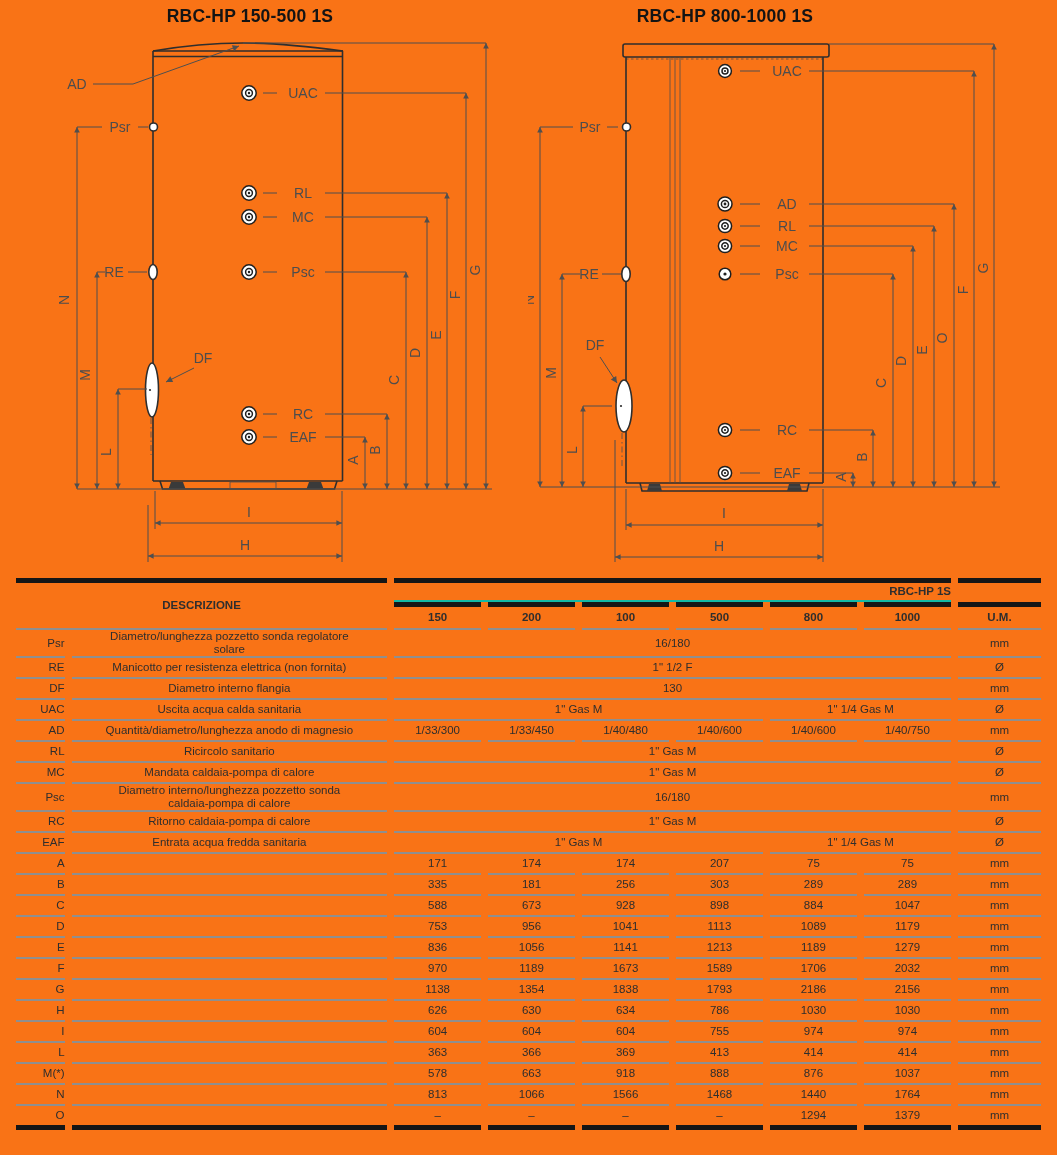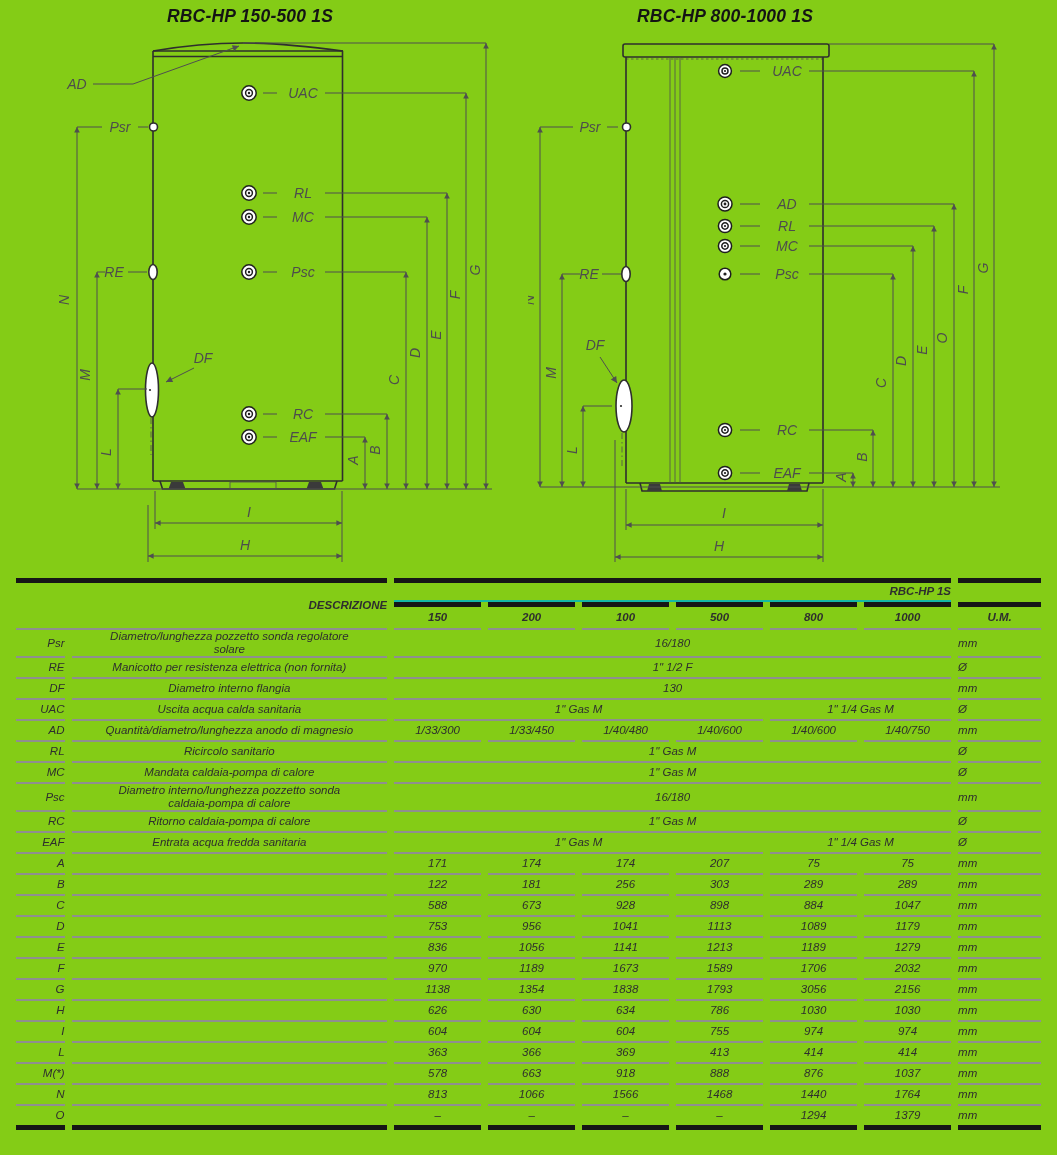--- a/index.html
+++ b/index.html
@@ -1,17 +1,17 @@
 <!DOCTYPE html>
 <html><head>
 <meta charset="utf-8">
 <style>
   html,body{margin:0;padding:0;background:#fff;}
-  .page{position:relative;width:1057px;height:1155px;background:#84cc16;overflow:hidden;
-        font-family:"Liberation Sans", sans-serif;font-style:italic;}
+  .page{position:relative;width:1057px;height:1155px;background:#f97316;overflow:hidden;
+        font-family:"Liberation Sans", sans-serif;}
   .diagrams{position:absolute;top:0;left:0;width:1057px;height:578px;}
   .dia{position:absolute;top:0;}
   .dia-l{left:0;}
   .dia-r{left:528px;}
 
   svg text{font-family:"Liberation Sans", sans-serif;}
   .dtitle{font-size:17.5px;font-weight:bold;fill:#141414;text-anchor:middle;letter-spacing:.2px;}
   .dlab{font-size:14px;fill:#4d4d4d;text-anchor:middle;}
   .tk{stroke:#2e2e2e;stroke-width:1.6;fill:none;}
   .tkf{stroke:#2e2e2e;stroke-width:1.6;fill:#fff;}
@@ -23,32 +23,32 @@
 
   .tablewrap{position:absolute;top:578px;left:9px;width:1039px;}
   table.spec{table-layout:fixed;width:1039px;border-collapse:separate;border-spacing:7px 0;}
   table.spec col.c-code{width:48px;}
   table.spec col.c-desc{width:312px;}
   table.spec col.c-val{width:86px;}
   table.spec col.c-um{width:82px;}
   table.spec th, table.spec td{margin:0;padding:0;font-size:11.5px;line-height:13px;
       color:#2e2e2e;vertical-align:middle;overflow:hidden;}
   table.spec thead th{border-top:5px solid #161616;}
-  th.desc-h{color:#d2122e;font-weight:bold;text-align:right;padding-right:2px;
+  th.desc-h{color:#d2122e;font-weight:bold;text-align:center;padding-right:2px;
       border-bottom:2px solid #8f8f8f;}
   th.group-h{color:#d2122e;font-weight:bold;text-align:right;height:17px;
       border-bottom:2px solid #14b8a6;}
   th.um-top{border-bottom:none;}
   th.col-h{color:#d2122e;font-weight:bold;height:21px;
       border-bottom:2px solid #8f8f8f;}
   td.code{text-align:right;height:19px;border-bottom:2px solid #8f8f8f;color:#262626;}
   td.desc{text-align:center;height:19px;border-bottom:2px solid #8f8f8f;
       white-space:pre-line;padding:1px 2px 1px 0;}
   td.val{text-align:center;height:19px;border-bottom:2px solid #8f8f8f;}
-  td.um{height:19px;border-bottom:2px solid #8f8f8f;}
+  td.um{text-align:center;height:19px;border-bottom:2px solid #8f8f8f;}
   tbody tr:last-child td{border-bottom:5px solid #161616;}
 </style>
 </head>
 <body>
 
 <div class="page">
 
   <div class="diagrams">
 
     <svg class="dia dia-l" width="528" height="578" viewBox="0 0 528 578">
@@ -428,21 +428,21 @@
             <td class="val">174</td>
             <td class="val">174</td>
             <td class="val">207</td>
             <td class="val">75</td>
             <td class="val">75</td>
             <td class="um">mm</td>
           </tr>
           <tr>
             <td class="code">B</td>
             <td class="desc"></td>
-            <td class="val">122</td>
+            <td class="val">335</td>
             <td class="val">181</td>
             <td class="val">256</td>
             <td class="val">303</td>
             <td class="val">289</td>
             <td class="val">289</td>
             <td class="um">mm</td>
           </tr>
           <tr>
             <td class="code">C</td>
             <td class="desc"></td>
@@ -487,21 +487,21 @@
             <td class="val">2032</td>
             <td class="um">mm</td>
           </tr>
           <tr>
             <td class="code">G</td>
             <td class="desc"></td>
             <td class="val">1138</td>
             <td class="val">1354</td>
             <td class="val">1838</td>
             <td class="val">1793</td>
-            <td class="val">3056</td>
+            <td class="val">2186</td>
             <td class="val">2156</td>
             <td class="um">mm</td>
           </tr>
           <tr>
             <td class="code">H</td>
             <td class="desc"></td>
             <td class="val">626</td>
             <td class="val">630</td>
             <td class="val">634</td>
             <td class="val">786</td>

